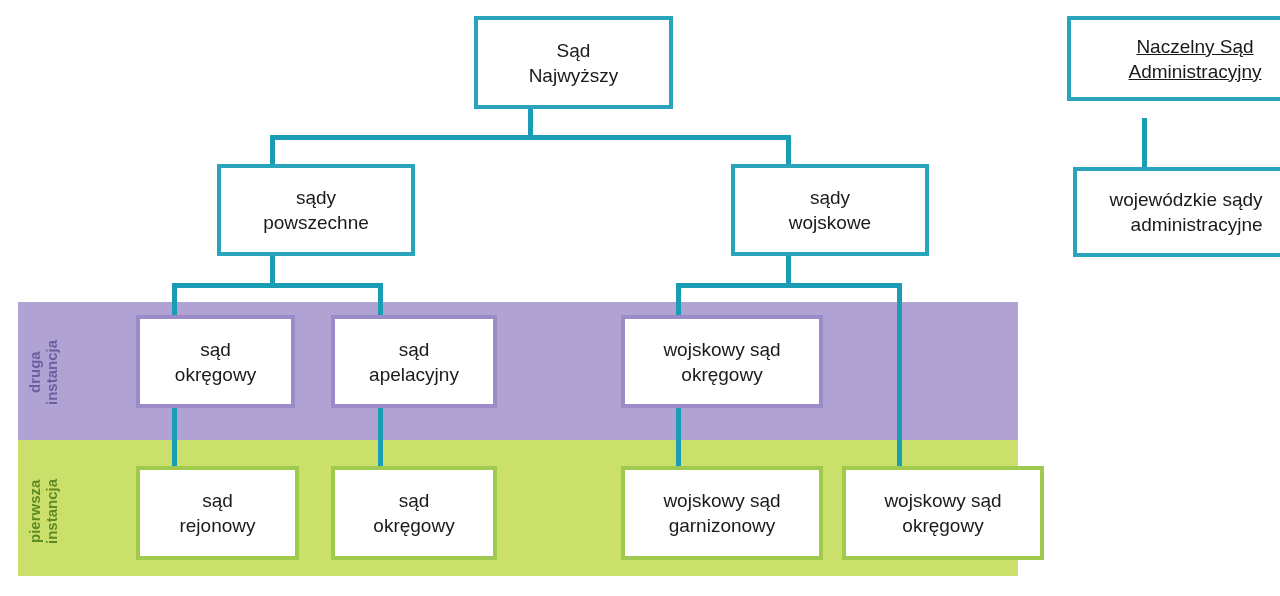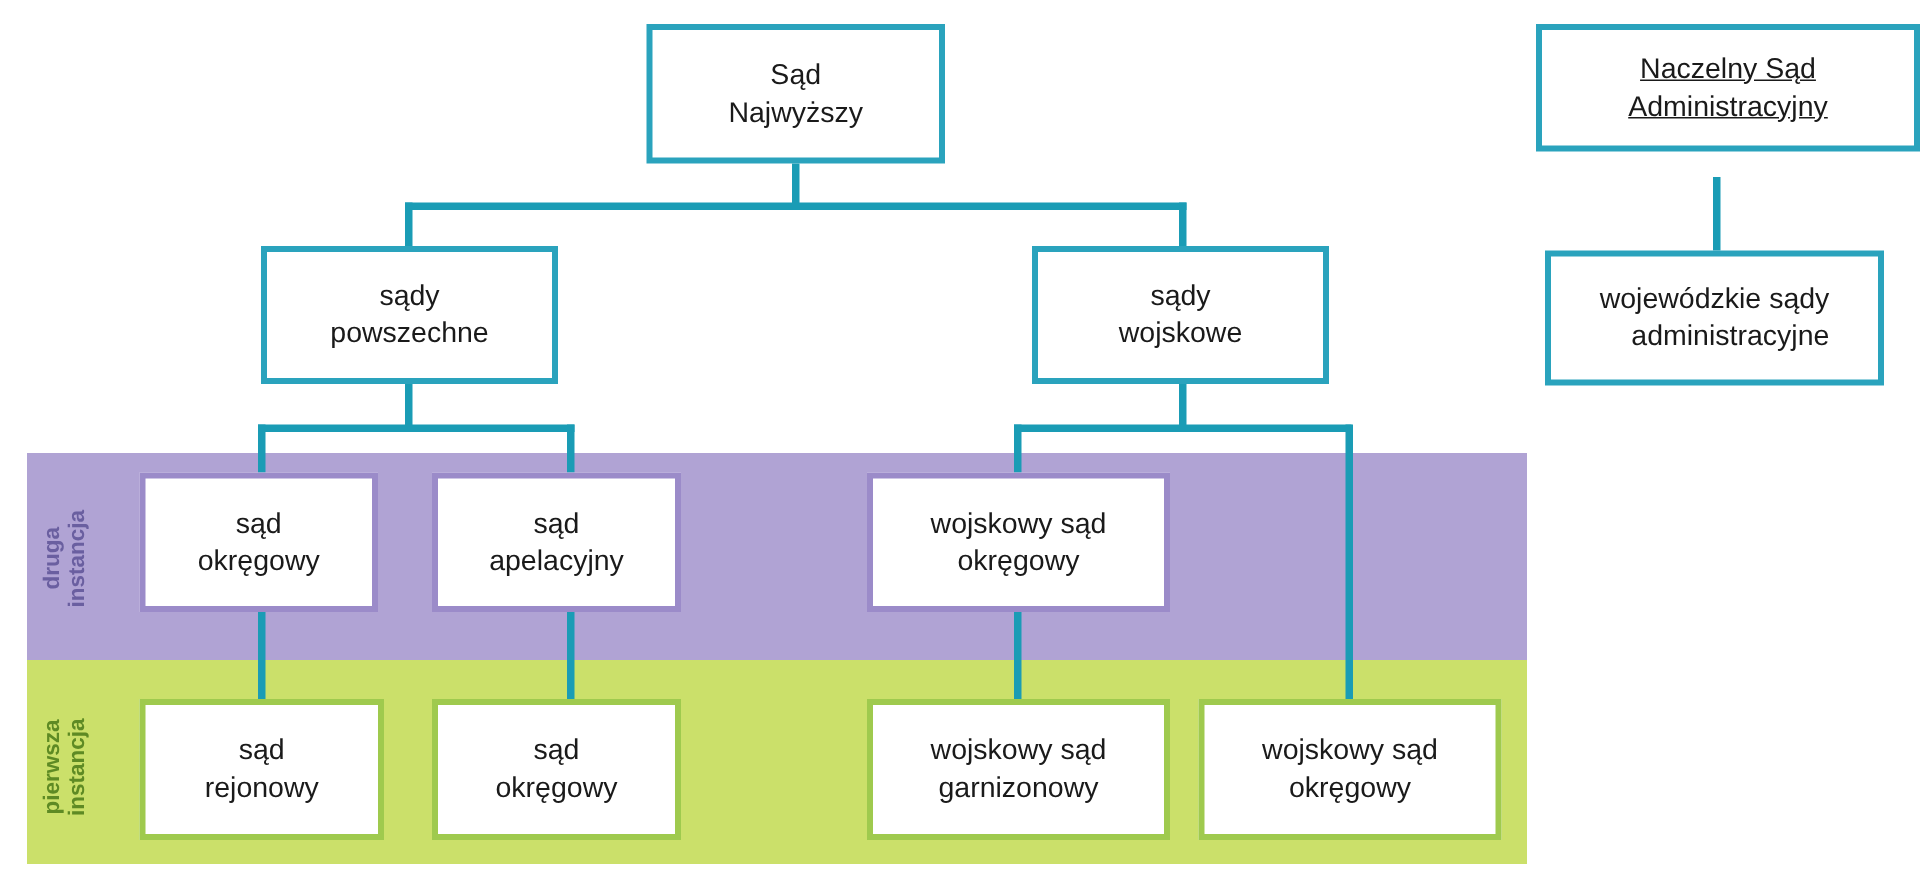--- a/index.html
+++ b/index.html
@@ -73,20 +73,21 @@
     background: #ffffff;
     display: flex;
     align-items: center;
     justify-content: center;
     text-align: center;
     color: #1a1a1a;
     font-size: 19px;
     line-height: 25px;
     white-space: pre-line;
     padding: 2px 6px;
+    margin-left: 43px;
   }
   .node-teal { border: 4px solid #2aa3bd; }
   .node-purple { border: 4px solid #9b8bc9; }
   .node-green { border: 4px solid #9fca4e; }
 </style>
 </head>
 <body>
 
 <div id="diagram">
 

